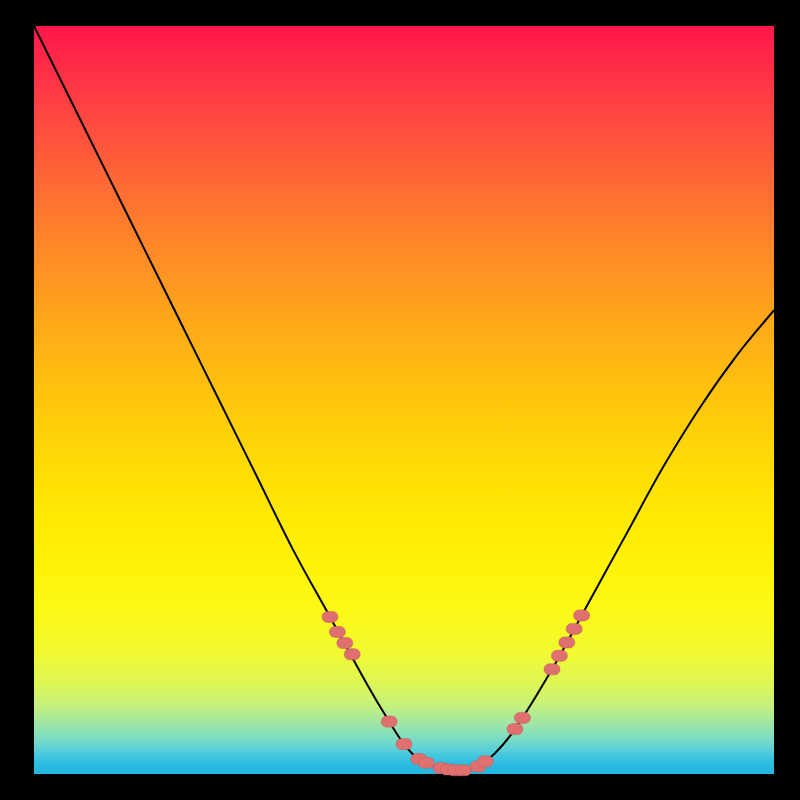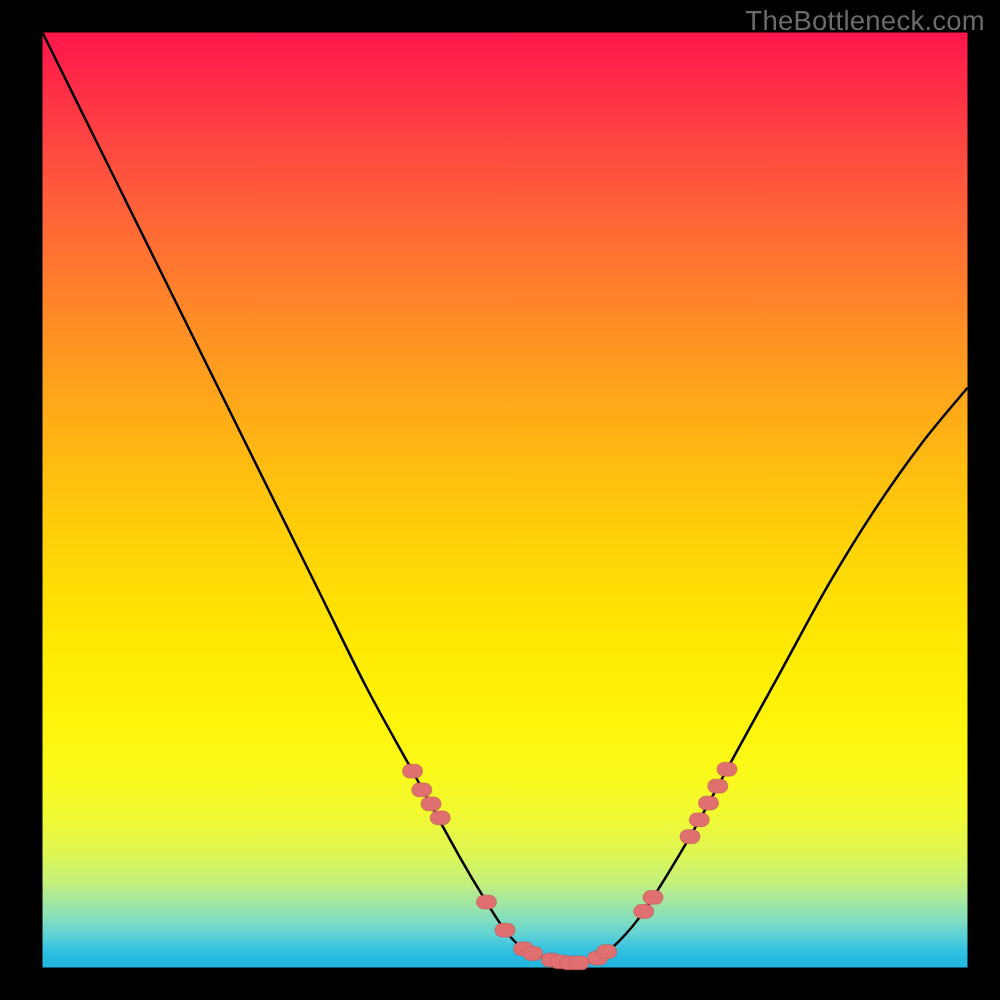--- a/index.html
+++ b/index.html
@@ -117,15 +117,14 @@
           <rect x="510.0" y="637.8" width="16" height="11" rx="5.5" ry="5.5" fill="#e07070" stroke="#c05858" stroke-width="0.5"></rect>
           <rect x="517.4" y="624.3" width="16" height="11" rx="5.5" ry="5.5" fill="#e07070" stroke="#c05858" stroke-width="0.5"></rect>
           <rect x="524.8" y="610.9" width="16" height="11" rx="5.5" ry="5.5" fill="#e07070" stroke="#c05858" stroke-width="0.5"></rect>
           <rect x="532.2" y="597.4" width="16" height="11" rx="5.5" ry="5.5" fill="#e07070" stroke="#c05858" stroke-width="0.5"></rect>
           <rect x="539.6" y="583.9" width="16" height="11" rx="5.5" ry="5.5" fill="#e07070" stroke="#c05858" stroke-width="0.5"></rect>
         </g>
     </svg>
 
   </div>
 
-  <div class="watermark">TheBottleneck.com</div>
 
 </div>
 
 </body></html>

